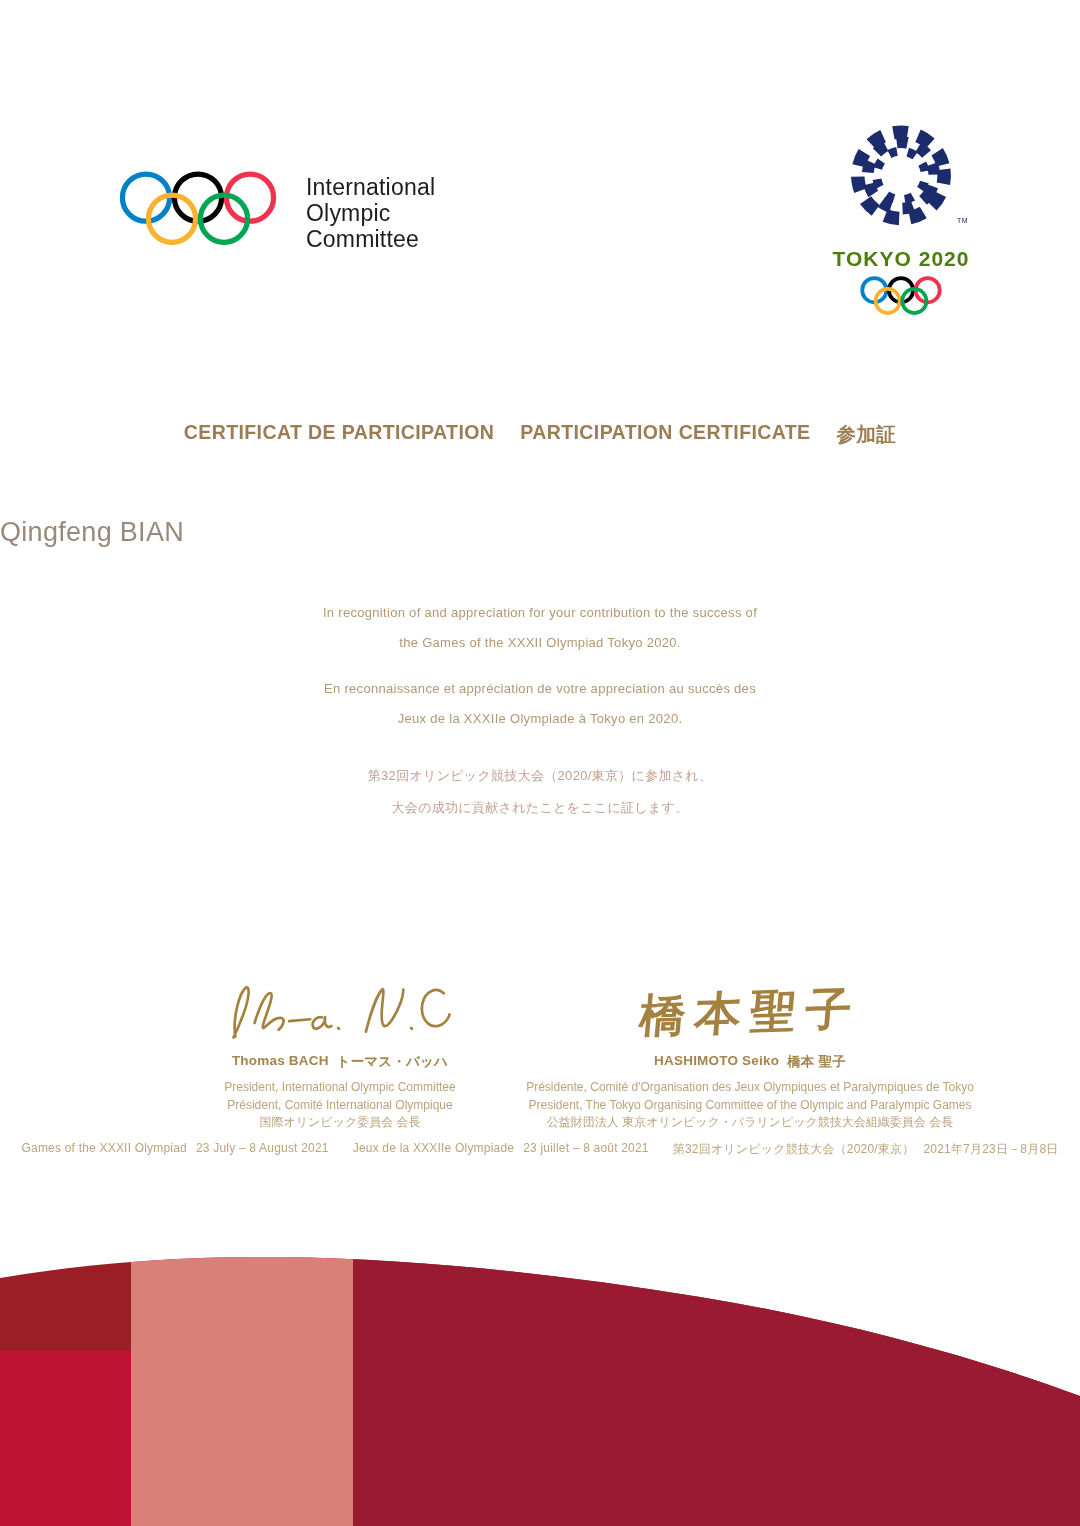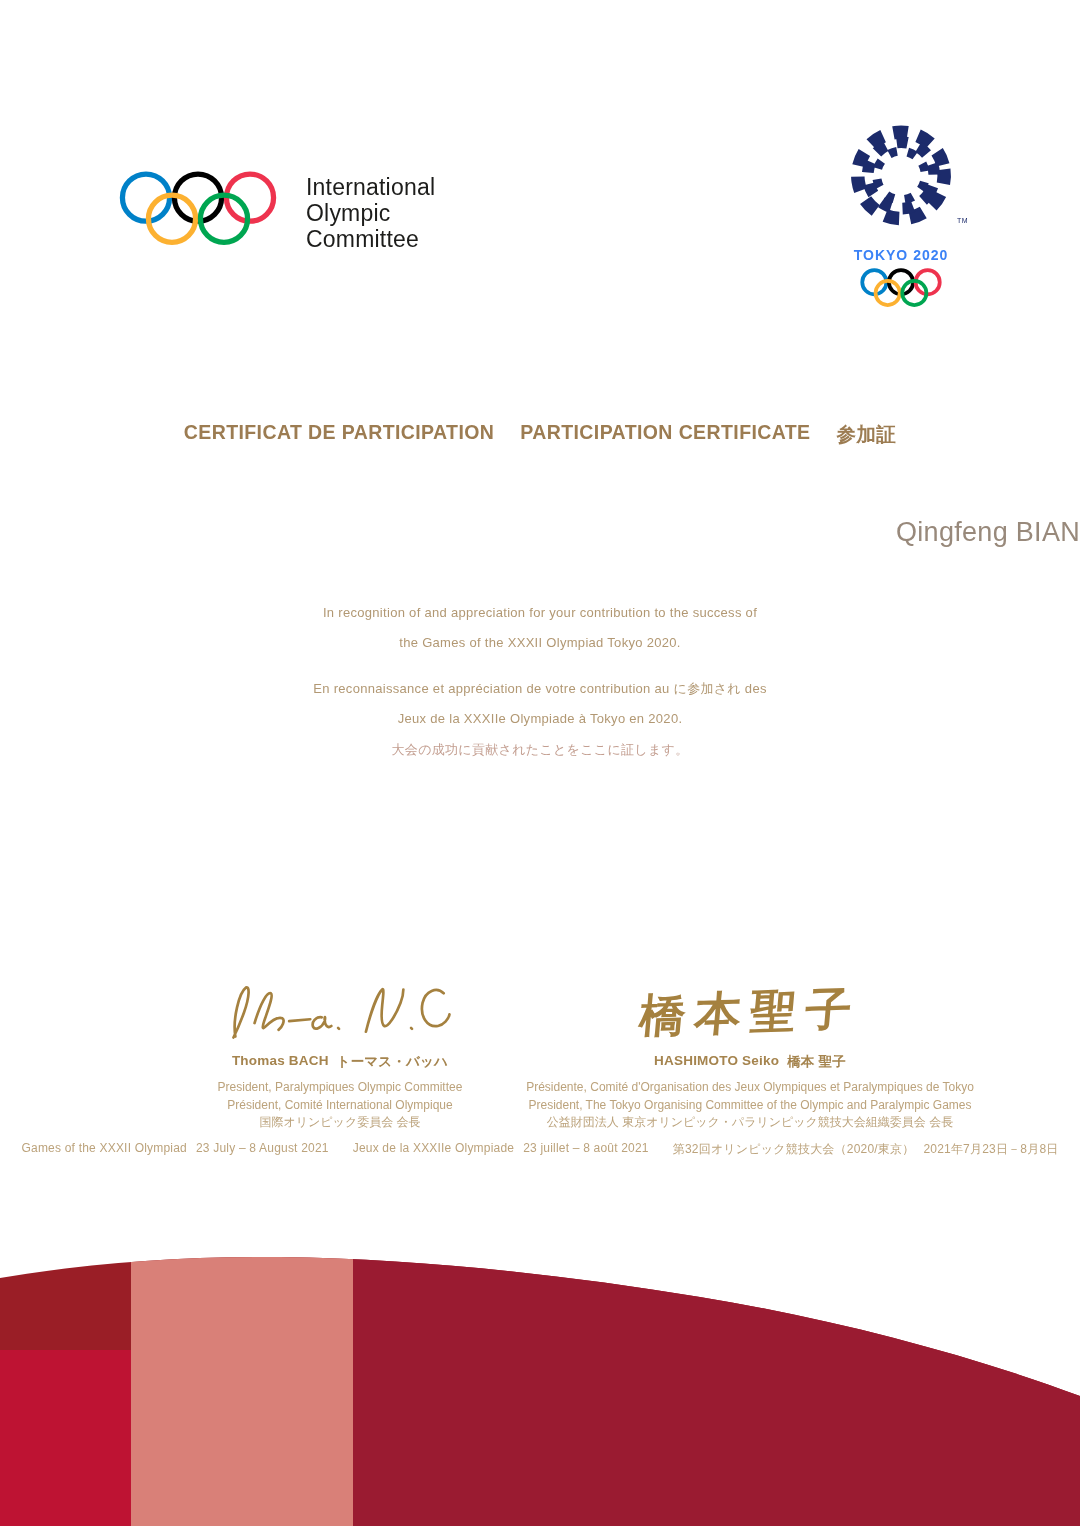--- a/index.html
+++ b/index.html
@@ -11,31 +11,31 @@
   }
 
   
   .ioc-logo { position:absolute; left:118px; top:170px; display:flex; align-items:flex-start; }
   .ioc-wordmark { margin-left:28px; margin-top:4px; color:#1d1d1b; font-size:23px;
                   line-height:26px; font-weight:500; letter-spacing:.2px; }
 
   .tokyo-block { position:absolute; left:826px; top:116px; width:150px; text-align:center; }
   .tokyo-emblem-wrap { position:relative; display:inline-block; }
   .tokyo-tm { position:absolute; right:-4px; bottom:22px; font-size:7px; color:#1c2b6b; letter-spacing:.5px; }
-  .tokyo-wordmark { margin-top:1px; color:#3b82f6; font-size:14px; font-weight:bold; letter-spacing:1px; white-space:nowrap;text-align:center; }
+  .tokyo-wordmark { margin-top:1px; color:#4d7c0f; font-size:21px; font-weight:bold; letter-spacing:1px; white-space:nowrap;text-align:center; }
   .tokyo-rings { margin-top:5px; }
 
   
   .cert-title { position:absolute; top:421px; left:0; width:100%;
     display:flex; justify-content:center; gap:26px;
     color:#9c7c52; font-size:19.5px; font-weight:bold; letter-spacing:.4px; }
 
   
   .recipient { position:absolute; top:517px; left:0; width:100%;
-    text-align:right; color:#98897b; font-size:27px; letter-spacing:.3px; }
+    text-align:left; color:#98897b; font-size:27px; letter-spacing:.3px; }
 
   
   .body-text { position:absolute; top:598px; left:0; width:100%; text-align:center; }
   .body-text p { font-size:13px; line-height:30px; color:#b29873; letter-spacing:.3px; }
   .body-text p.para-gap { margin-top:16px; }
   .body-text p.jp { color:#c39e90; line-height:32px; margin-top:26px; }
   .body-text p.jp2 { color:#c39e90; line-height:32px; }
 
   
   .sig-col { position:absolute; top:977px; text-align:center; }
@@ -113,22 +113,23 @@
     <span>CERTIFICAT DE PARTICIPATION</span>
     <span>PARTICIPATION CERTIFICATE</span>
     <span>参加証</span>
   </div>
 
   <div class="recipient">Qingfeng BIAN</div>
 
   <div class="body-text">
     <p>In recognition of and appreciation for your contribution to the success of</p>
     <p>the Games of the XXXII Olympiad Tokyo 2020.</p>
-    <p class="para-gap">En reconnaissance et appréciation de votre contribution au に参加され des</p>
+    <p class="para-gap">En reconnaissance et appréciation de votre appreciation au succès des</p>
     <p>Jeux de la XXXIIe Olympiade à Tokyo en 2020.</p>
+    <p class="jp">第32回オリンピック競技大会（2020/東京）に参加され、</p>
     <p class="jp2">大会の成功に貢献されたことをここに証します。</p>
   </div>
 
   <div class="sig-col left">
     <div class="sig-area">
       <svg width="252" height="72" viewBox="0 0 250 75">
         <g fill="none" stroke="#a5813f" stroke-width="2.8" stroke-linecap="round" stroke-linejoin="round">
           <path d="M16,62 C13,44 20,16 27,11 C31,9 31,20 25,37 C21,48 17,57 14,63"></path>
           <path d="M36,48 C42,28 49,15 53,17 C56,19 50,34 46,46 C44,52 44,55 47,52 C53,46 60,41 65,43 C68,45 65,52 61,55"></path>
           <path d="M72,46 L94,44"></path>
@@ -138,21 +139,21 @@
           <path d="M199,53 L200,54"></path>
           <path d="M233,17 C226,10 214,14 211,27 C208,41 216,53 227,51 C233,50 238,44 239,39"></path>
         </g>
       </svg>
     </div>
     <div class="sig-name">
       <span>Thomas BACH</span>
       <span>トーマス・バッハ</span>
     </div>
     <div class="sig-titles">
-      <div>President, Paralympiques Olympic Committee</div>
+      <div>President, International Olympic Committee</div>
       <div>Président, Comité International Olympique</div>
       <div>国際オリンピック委員会 会長</div>
     </div>
   </div>
 
   <div class="sig-col right">
     <div class="sig-area">
       <span class="sig-kanji">橋本聖子</span>
     </div>
     <div class="sig-name">

